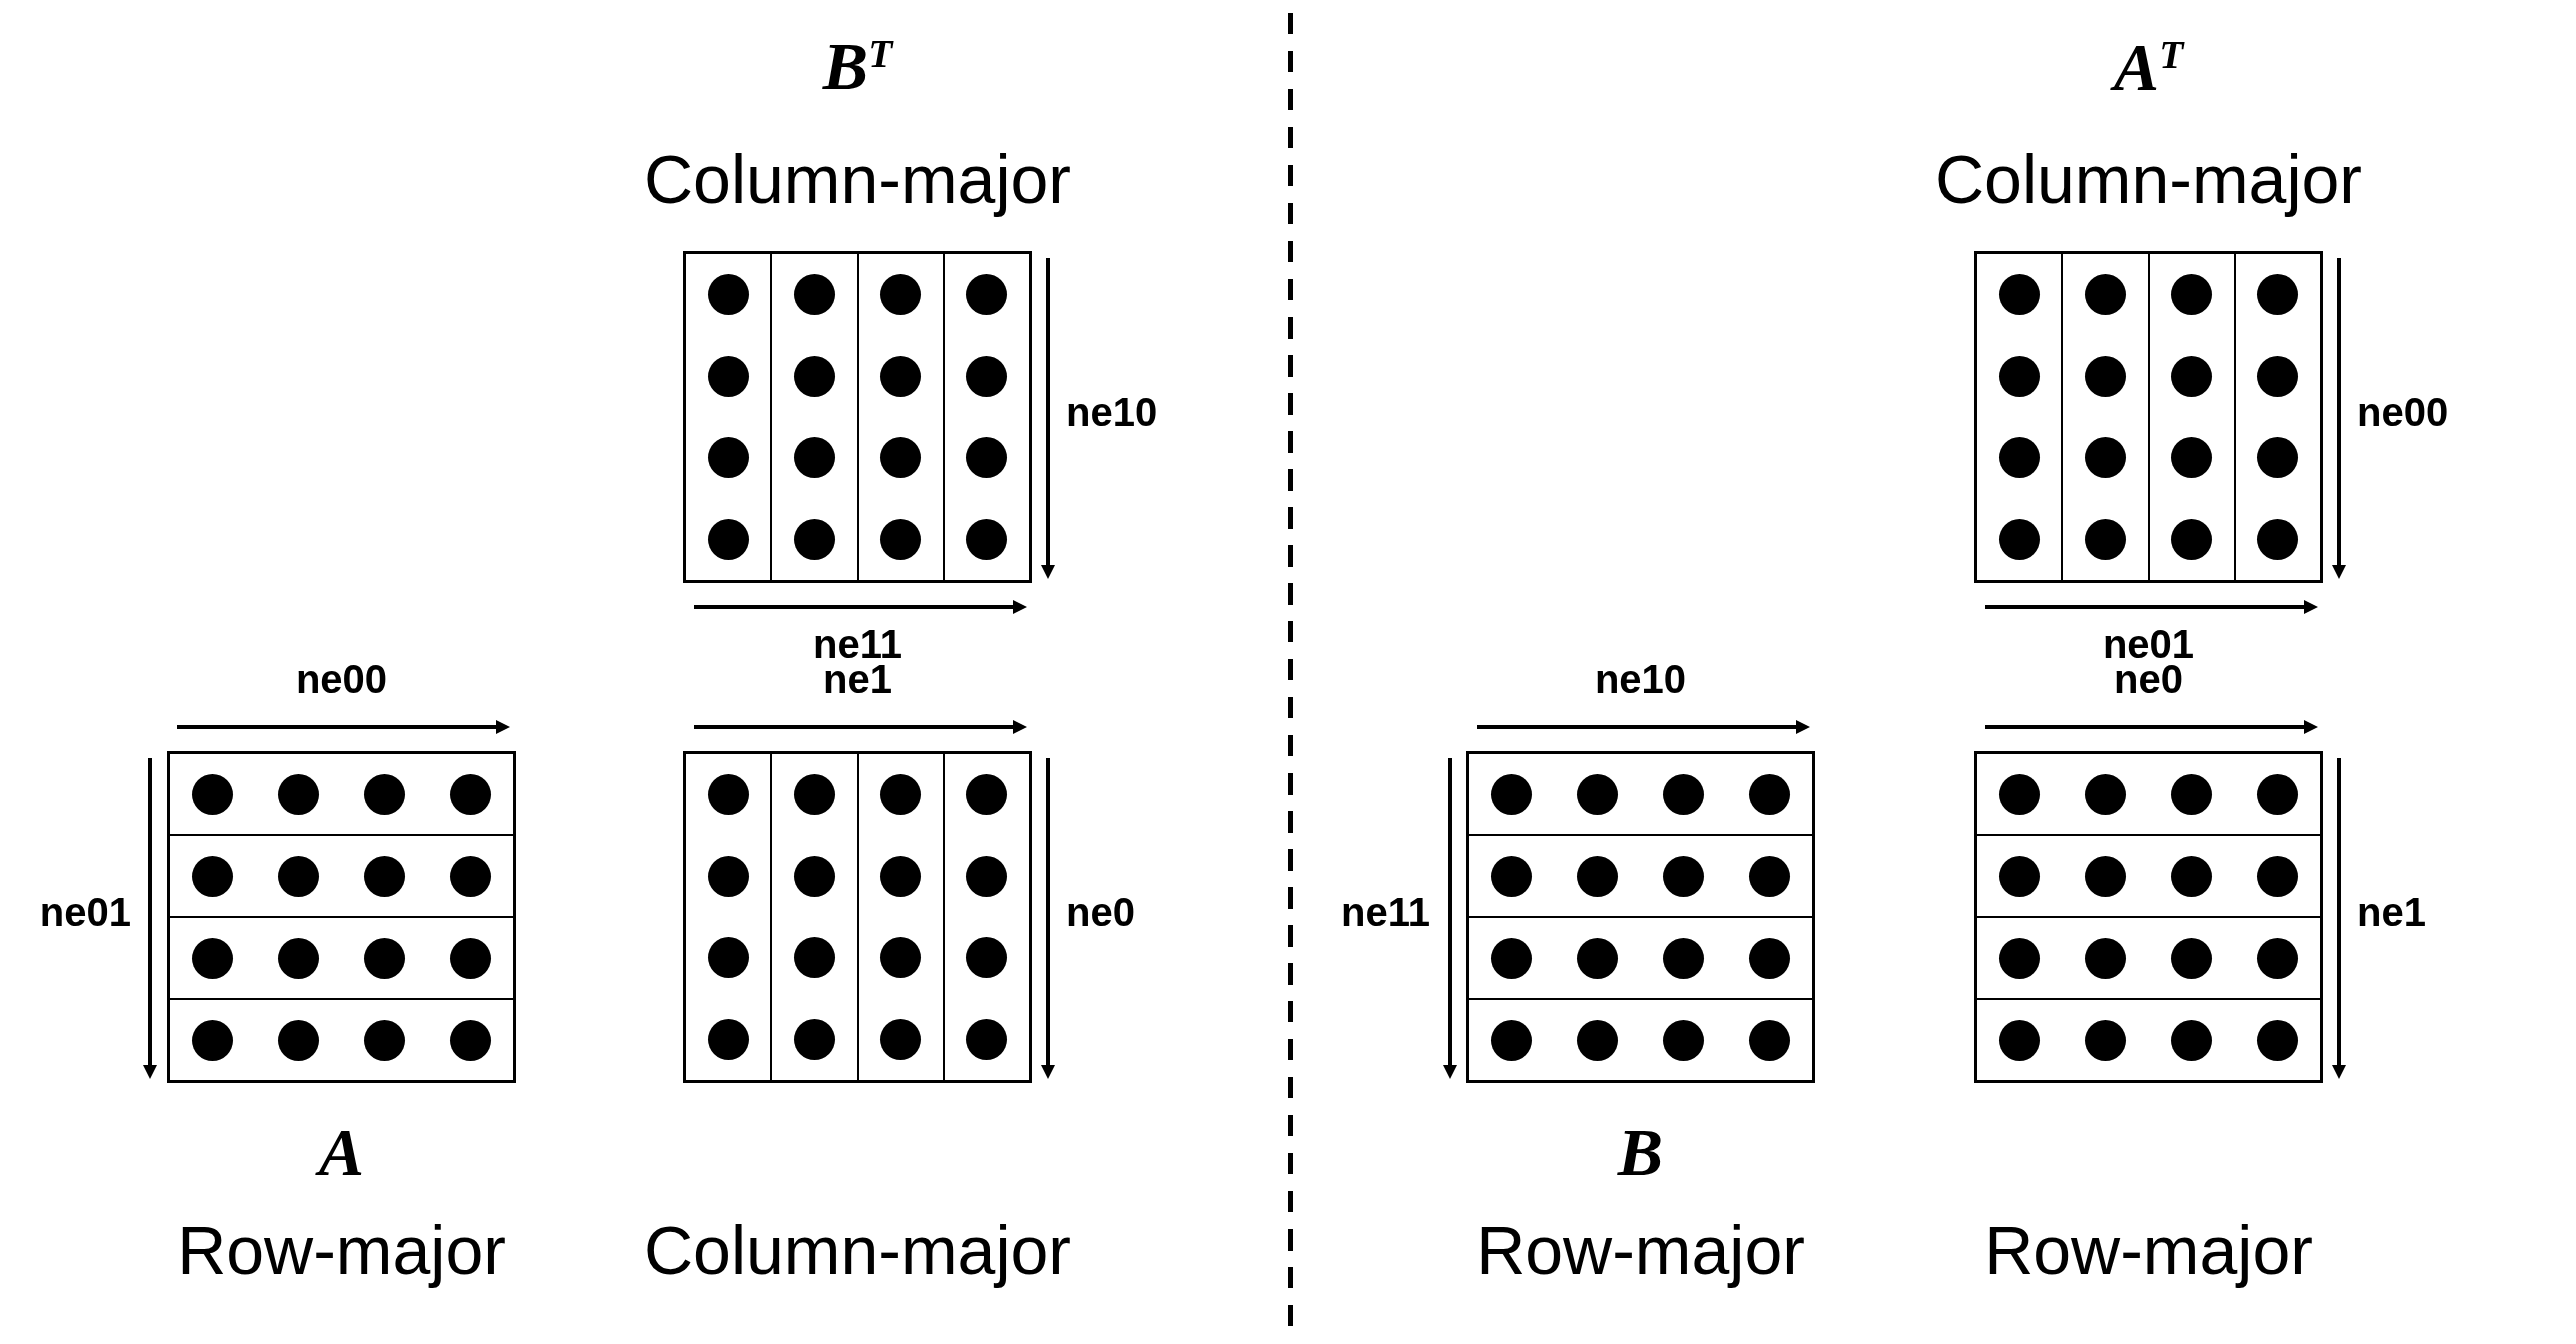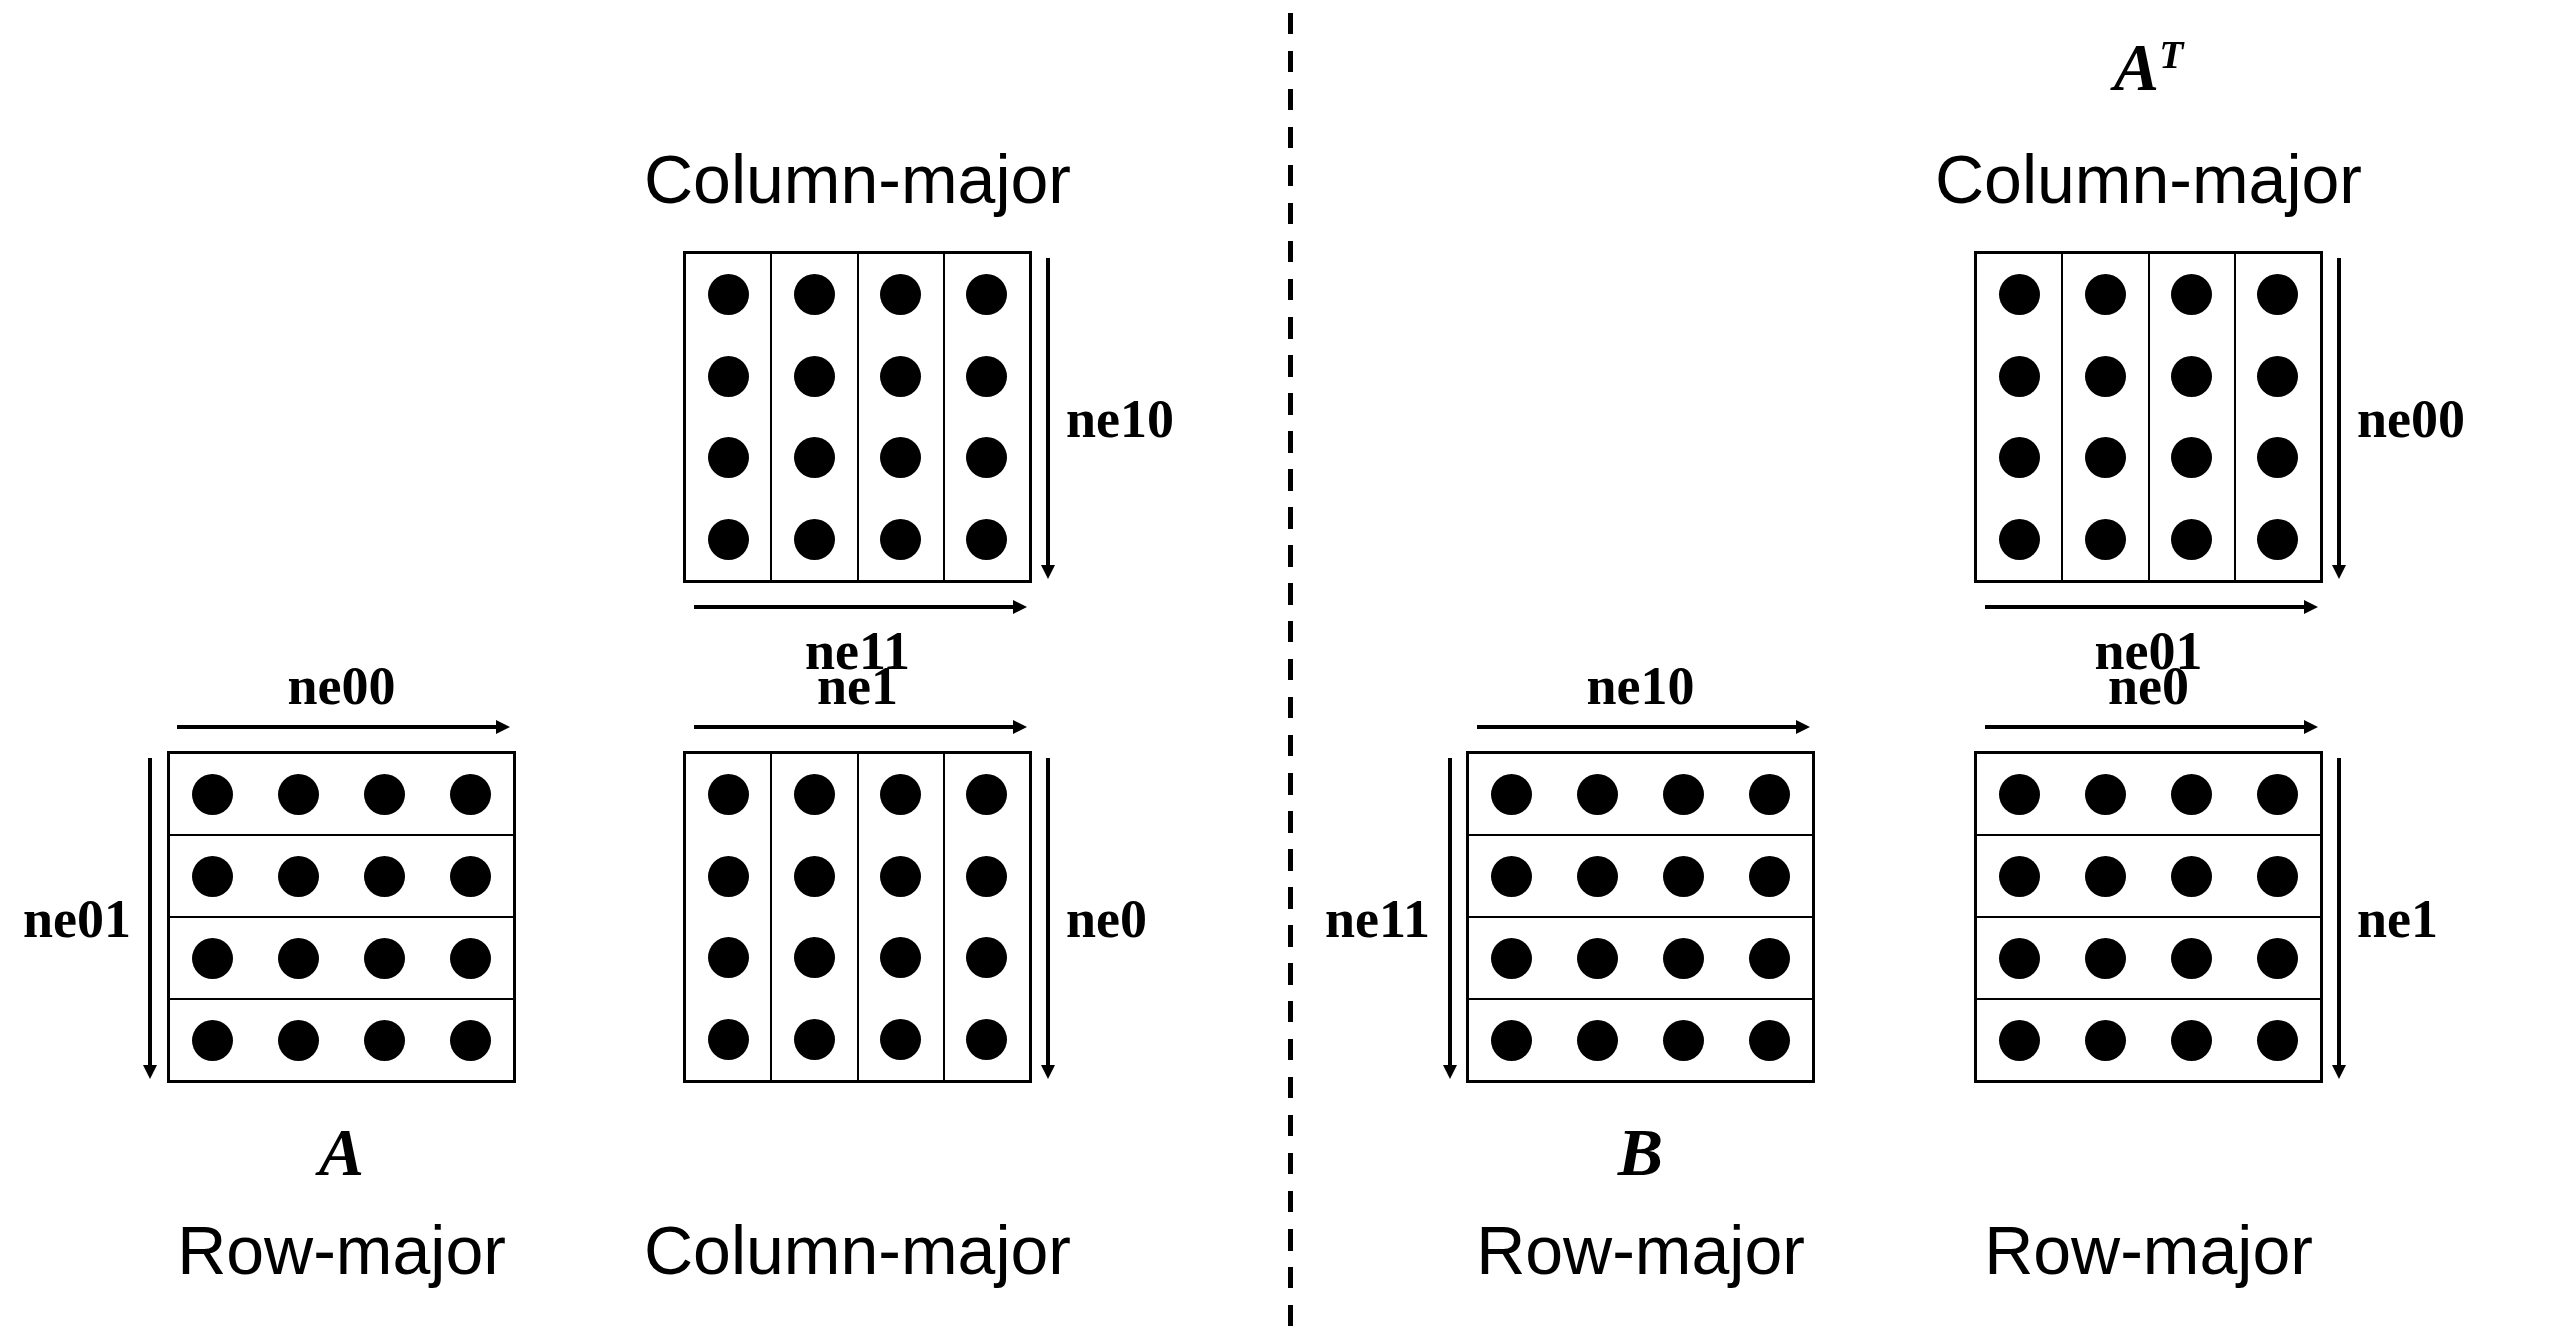--- a/index.html
+++ b/index.html
@@ -38,21 +38,21 @@
   }
   .math-title .sup { font-size: 0.58em; position: relative; top: -0.55em; }
 
   .layout-label {
     position: absolute; text-align: center; white-space: nowrap;
     font-size: 68px; line-height: 1.15; font-weight: 400;
   }
 
   .ne-label {
     position: absolute; white-space: nowrap;
-    font-size: 54px; line-height: 1; font-weight: 700; font-family: Liberation Serif, serif;
+    font-size: 40px; line-height: 1; font-weight: 700;
   }
   .ne-center { text-align: center; }
   .ne-right { text-align: right; }
 
   .arrow { position: absolute; }
   .arrow-h { height: 14.3px; }
   .arrow-h .arrow-line { position: absolute; left: 0; right: 10.8px; top: 5.4px; height: 3.6px; background: #000; }
   .arrow-h .arrow-head { position: absolute; right: 0; top: 0; width: 0; height: 0;
     border-left: 14.3px solid #000; border-top: 7.2px solid transparent; border-bottom: 7.2px solid transparent; }
   .arrow-v { width: 14.3px; }
@@ -84,20 +84,21 @@
         <div class="dot"></div>
         <div class="dot"></div>
       </div>
       <div class="stripe stripe-col">
         <div class="dot"></div>
         <div class="dot"></div>
         <div class="dot"></div>
         <div class="dot"></div>
       </div>
     </div>
+    <div class="math-title" style="left: 459px; width: 797px; top: 29px;"><span class="seg">B</span><span class="sup">T</span></div>
     <div class="layout-label" style="left: 459px; width: 797px; top: 140px;">Column-major</div>
     <div class="arrow arrow-v" style="left: 1041px; top: 258px; height: 321px;">
       <div class="arrow-line"></div>
       <div class="arrow-head"></div>
     </div>
     <div class="ne-label" style="left: 1066px; width: 269px; top: 392px;">ne10</div>
     <div class="arrow arrow-h" style="left: 694px; top: 600px; width: 333px;">
       <div class="arrow-line"></div>
       <div class="arrow-head"></div>
     </div>

